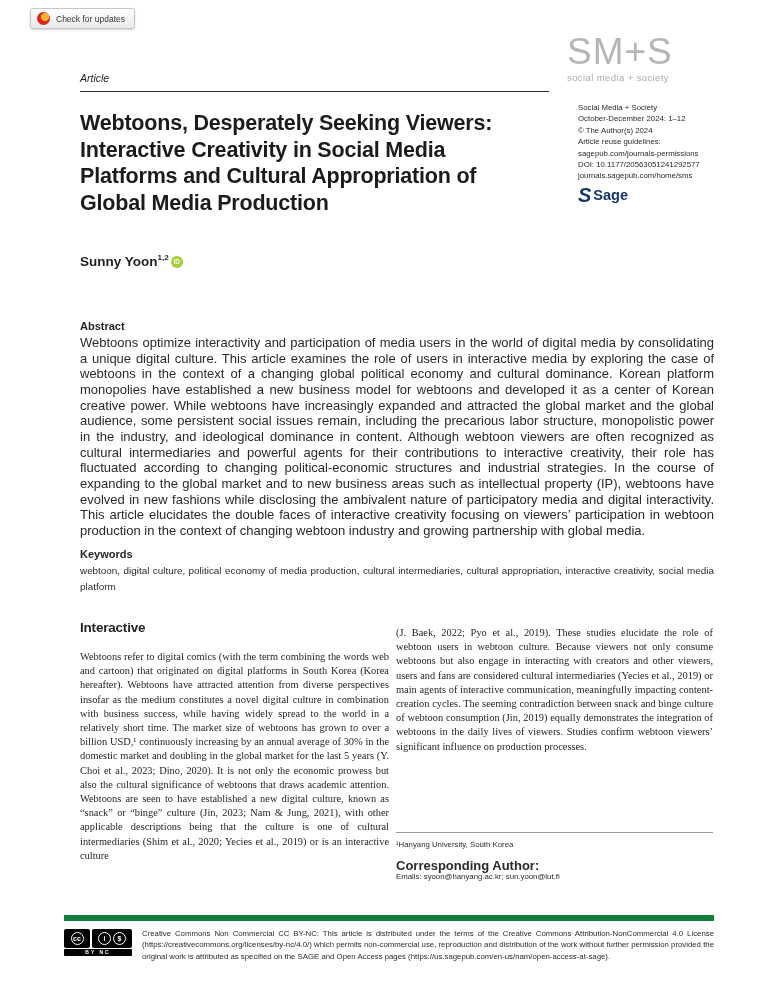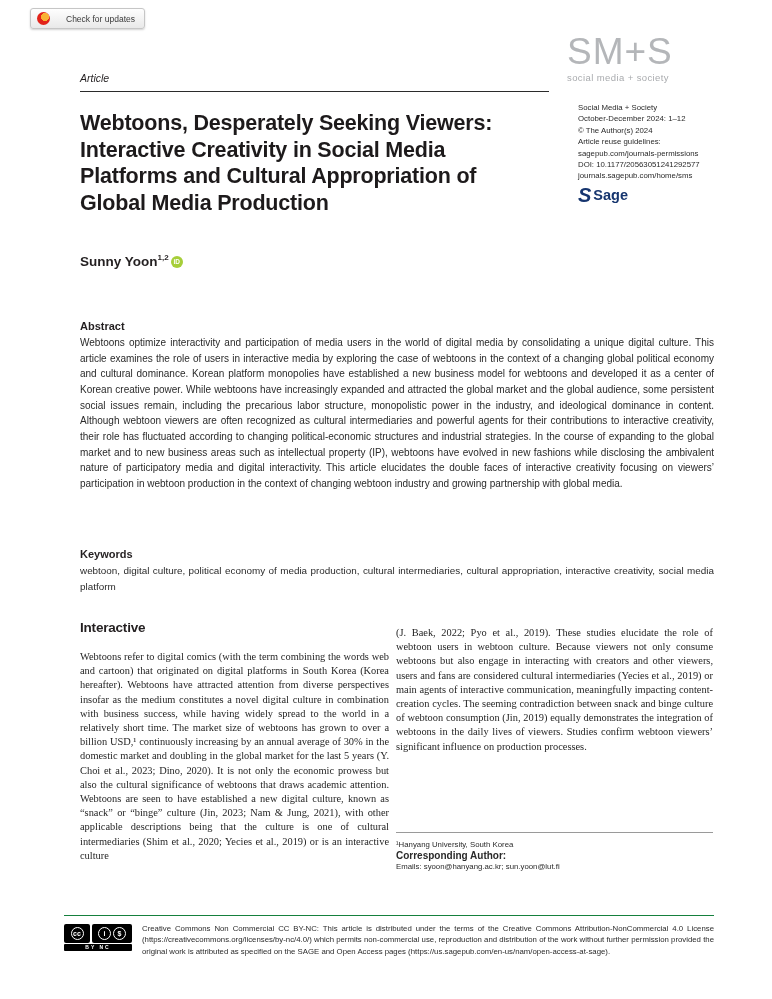--- a/index.html
+++ b/index.html
@@ -3,21 +3,21 @@
 <meta charset="utf-8">
 <style>
   * { margin:0; padding:0; box-sizing:border-box; }
   html,body { background:#ffffff; }
   .page {
     position:relative; width:772px; height:999px; background:#fff;
     font-family:"Liberation Sans", sans-serif; color:#231f20; overflow:hidden;
   }
   
   .check-badge {
-    position:absolute; left:30px; top:8px; display:inline-flex; align-items:center; gap:16px;
+    position:absolute; left:30px; top:8px; display:inline-flex; align-items:center; gap:6px;
     padding:3px 9px 3px 6px; border:1px solid #c6c6c6; border-radius:3px;
     background:linear-gradient(#fefefe,#e9e9e9); box-shadow:0 1px 2px rgba(0,0,0,.18);
     font-size:8.5px; color:#3a3a3a; cursor:pointer;
   }
   .cm-icon {
     width:13px; height:13px; border-radius:50%;
     background:radial-gradient(circle at 62% 38%, #f9b233 0 34%, #e2231a 36% 100%);
     display:inline-block;
   }
   
@@ -39,34 +39,34 @@
   .author { position:absolute; left:80px; top:253px; font-size:13.5px; font-weight:bold; }
   .author sup { font-size:8px; font-weight:bold; }
   .orcid {
     display:inline-block; width:12px; height:12px; border-radius:50%; background:#a6ce39;
     color:#fff; font-size:6.5px; font-weight:bold; text-align:center; line-height:12px;
     margin-left:2px; vertical-align:2px; cursor:pointer; font-style:normal;
   }
   
   .sec-h { position:absolute; left:80px; font-size:11px; font-weight:bold; }
   .abstract-h { top:320px; }
-  .abstract-t { position:absolute; left:80px; top:335px; width:634px; font-size:10px; line-height:15.65px; text-align:justify; color:#2a2a2a; }
+  .abstract-t { position:absolute; left:80px; top:335px; width:634px; font-size:13px; line-height:15.65px; text-align:justify; color:#2a2a2a; }
   .keywords-h { top:548px; }
   .keywords-t { position:absolute; left:80px; top:563px; width:634px; font-size:9.9px; line-height:15.5px; text-align:justify; color:#2a2a2a; }
   
   .intro-h { position:absolute; left:80px; top:620px; font-size:13.5px; font-weight:bold; letter-spacing:-.2px; }
   .col-serif { font-family:"Liberation Serif", serif; font-size:10.4px; line-height:14.2px; text-align:justify; color:#1f1f1f; }
   .col-left  { position:absolute; left:80px;  top:650px; width:309px; }
   .col-right { position:absolute; left:396px; top:626px; width:317px; }
   
   .footnotes { position:absolute; left:396px; top:832px; width:317px; border-top:1px solid #9a9a9a; padding-top:6px; font-size:7.8px; line-height:11px; color:#2a2a2a; }
-  .footnotes .corr { margin-top:0; font-weight:bold; font-size:10px; }
+  .footnotes .corr { margin-top:10px; font-weight:bold; font-size:13px; }
   .footnotes .mail { cursor:pointer; }
   
-  .license { position:absolute; left:64px; top:915px; width:650px; border-top:1px solid #15803d; padding-top:7px; font-size:7.8px; line-height:11.4px; text-align:justify; color:#2a2a2a; }
+  .license { position:absolute; left:64px; top:915px; width:650px; border-top:6px solid #15803d; padding-top:7px; font-size:7.8px; line-height:11.4px; text-align:justify; color:#2a2a2a; }
   .cc-badge { float:left; width:68px; margin:1px 10px 2px 0; }
   .cc-row { display:flex; gap:2px; }
   .cc-box { background:#000; height:19px; display:flex; align-items:center; justify-content:center; gap:2px; border-radius:2px; }
   .cc-box.one { width:26px; } .cc-box.two { width:40px; }
   .cc-circ { width:13px; height:13px; border:1px solid #fff; border-radius:50%; color:#fff; font-size:7px; font-weight:bold; text-align:center; line-height:11px; }
   .cc-strip { background:#000; height:7px; margin-top:1px; border-radius:1px; color:#fff; font-size:5px; font-weight:bold; text-align:center; line-height:7px; letter-spacing:2px; }
 </style>
 </head>
 <body>
 

